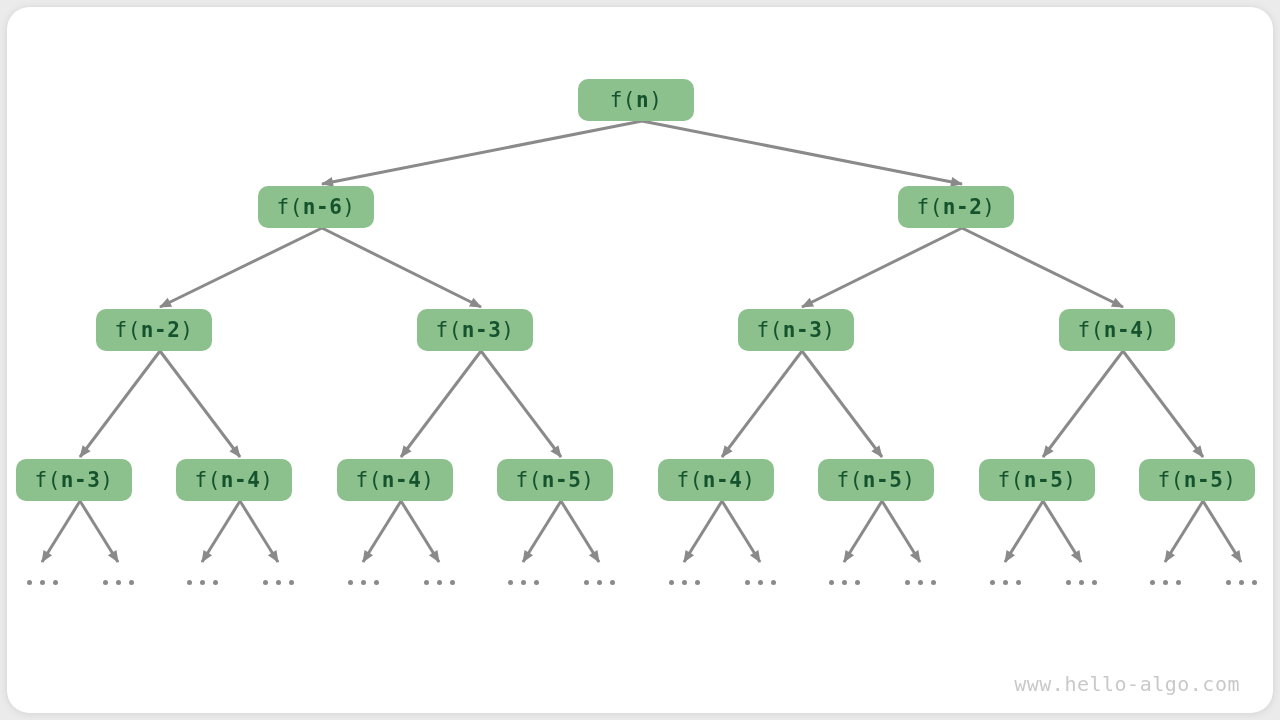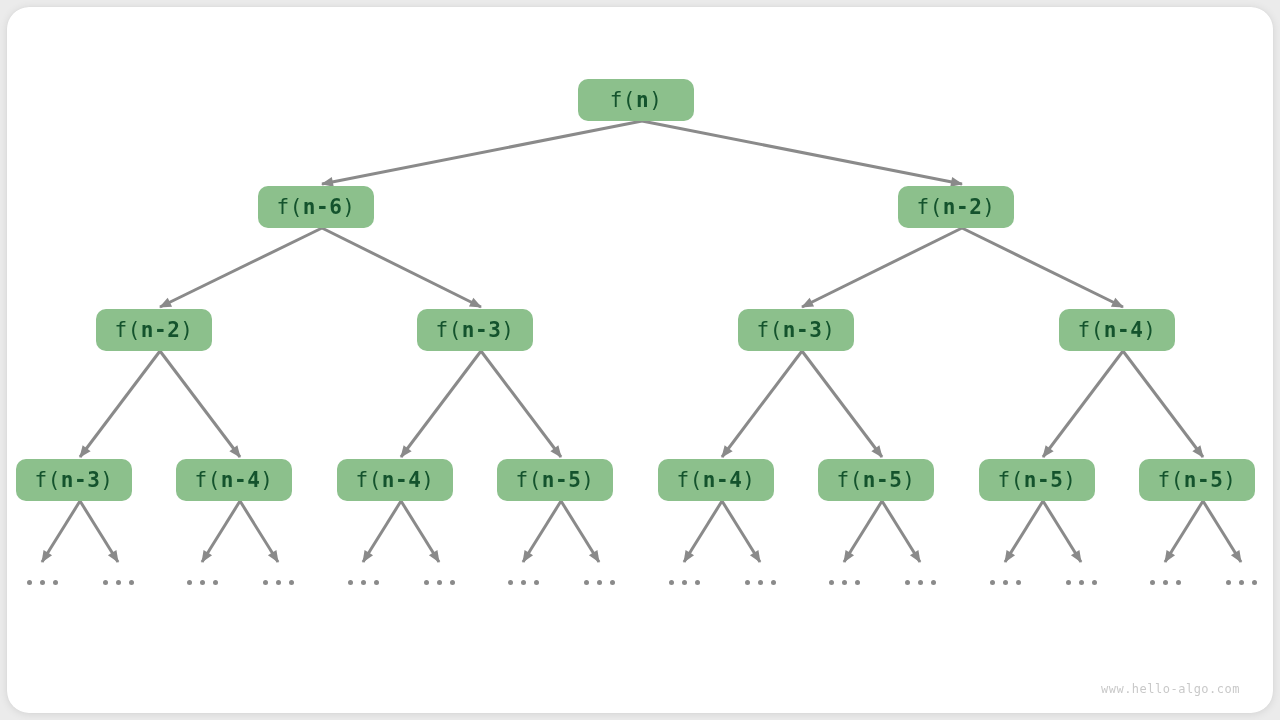--- a/index.html
+++ b/index.html
@@ -60,21 +60,21 @@
   .dots .dot {
     width: 5px;
     height: 5px;
     border-radius: 50%;
     background: #8a8a8a;
   }
   .watermark {
     position: absolute;
     right: 40px;
     bottom: 24px;
-    font-size: 12px;
+    font-size: 20px;
     letter-spacing: 0.5px;
     color: #c9c9c9;
   }
 </style>
 </head>
 <body>
 
 <div class="stage">
   <div class="card"></div>
 

